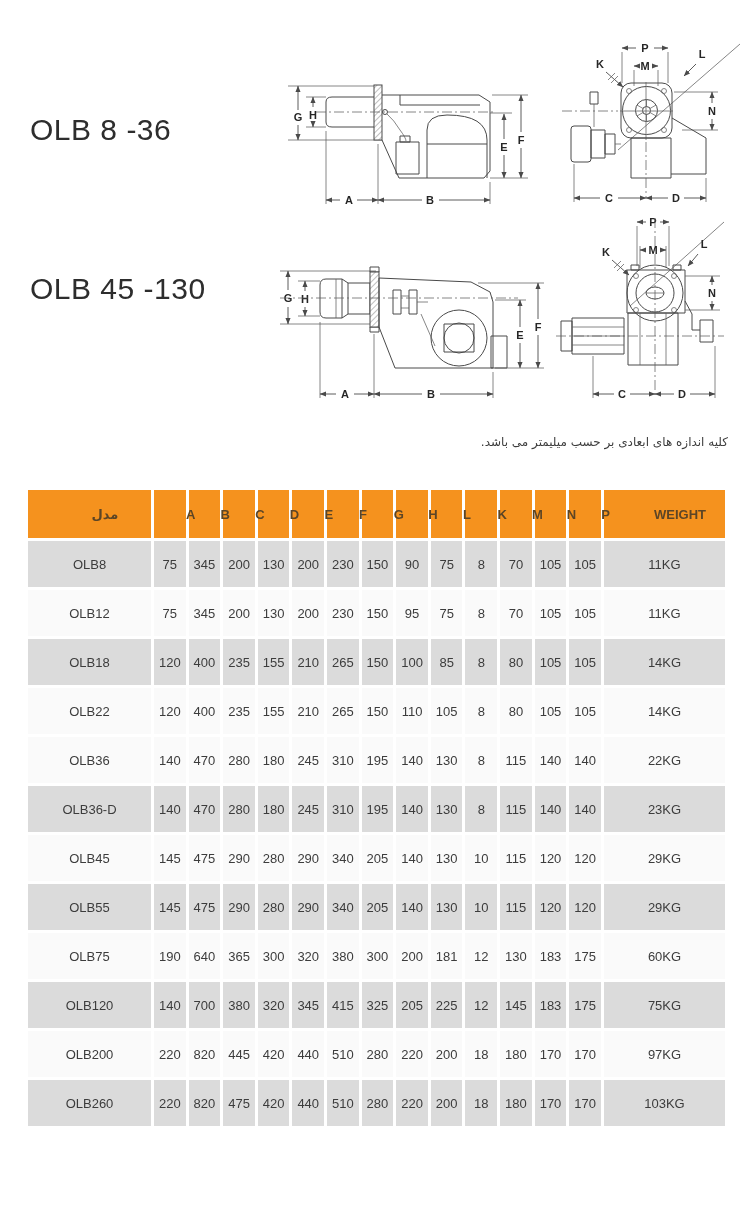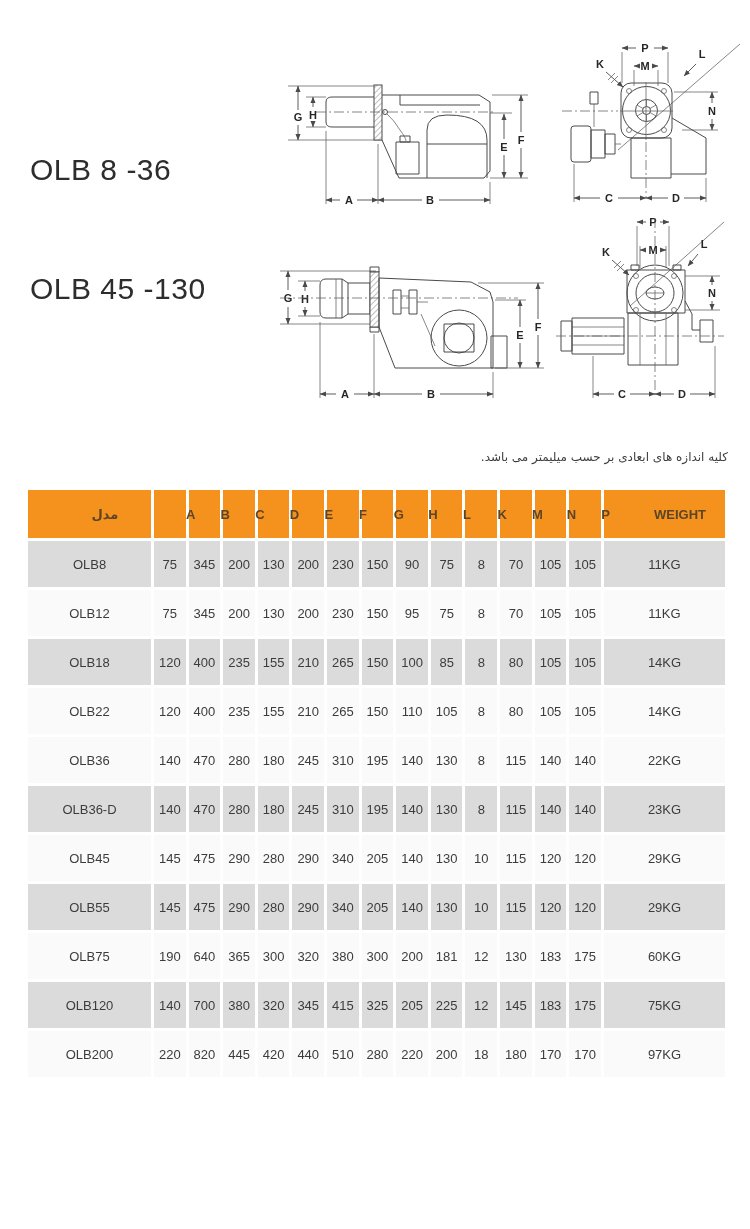--- a/index.html
+++ b/index.html
@@ -1,39 +1,39 @@
 <!DOCTYPE html>
 <html style="--header-bg: #F5921E; --header-text: #5C4526; --row-gray: #DBDBDB; --row-light: #FAFAFA; --cell-text: #3C3C3C; --diagram-line: #4A4A4A;"><head>
 <meta charset="utf-8">
 <style>
   html,body{margin:0;padding:0;background:#fff;}
   body{width:750px;height:1229px;position:relative;font-family:"Liberation Sans",sans-serif;}
   .page{position:absolute;inset:0;background:#fff;overflow:hidden;}
 
   .model-title{position:absolute;left:30px;font-size:30px;letter-spacing:.5px;color:#2d2d2d;
     font-family:"Liberation Sans",sans-serif;}
-  .title-top{top:113px;margin-top:40px;}
+  .title-top{top:113px;}
   .title-bottom{top:272px;}
 
   .diagram{position:absolute;}
   .d1{left:282px;top:38px;}
   .d2{left:556px;top:30px;}
   .d3{left:278px;top:250px;}
   .d4{left:552px;top:206px;}
 
   .ln{fill:none;stroke:var(--diagram-line,#4a4a4a);stroke-width:1;stroke-linejoin:round;}
   .thin{fill:none;stroke:#5d5d5d;stroke-width:.75;}
   .ext{fill:none;stroke:#5d5d5d;stroke-width:.75;}
   .dim{fill:none;stroke:#4a4a4a;stroke-width:.9;}
   .cl{fill:none;stroke:#5d5d5d;stroke-width:.75;stroke-dasharray:10 3 2 3;}
   .hatched{fill:url(#hatch);stroke:#4a4a4a;stroke-width:1;}
   .dt{font:bold 11px "Liberation Sans",sans-serif;fill:#262626;text-anchor:middle;}
 
   .notes{position:absolute;top:431px;right:22px;width:706px;direction:rtl;text-align:right;
-    font-family:"DejaVu Sans",sans-serif;font-size:12px;line-height:23px;color:#3d3d3d;margin-top:15px;}
+    font-family:"DejaVu Sans",sans-serif;font-size:12px;line-height:23px;color:#3d3d3d;}
 
   table.spec{position:absolute;top:487px;left:25px;width:703px;border-collapse:separate;
     border-spacing:3px;table-layout:fixed;}
   table.spec th{background:var(--header-bg,#F5921E);color:var(--header-text,#5C4526);
     height:46px;font-size:13px;font-weight:bold;text-align:center;padding-left:32px;}
   table.spec th.model-col{width:90px;font-family:"DejaVu Sans",sans-serif;}
   table.spec th.weight-col{width:88px;}
   table.spec td{height:44px;text-align:center;font-size:13px;color:var(--cell-text,#3C3C3C);}
   table.spec tr.gray td{background:var(--row-gray,#DBDBDB);}
   table.spec tr.light td{background:var(--row-light,#FAFAFA);}
@@ -491,16 +491,33 @@
           <td>510</td>
           <td>280</td>
           <td>220</td>
           <td>200</td>
           <td>18</td>
           <td>180</td>
           <td>170</td>
           <td>170</td>
           <td>97KG</td>
         </tr>
+        <tr class="gray">
+          <td>OLB260</td>
+          <td>220</td>
+          <td>820</td>
+          <td>475</td>
+          <td>420</td>
+          <td>440</td>
+          <td>510</td>
+          <td>280</td>
+          <td>220</td>
+          <td>200</td>
+          <td>18</td>
+          <td>180</td>
+          <td>170</td>
+          <td>170</td>
+          <td>103KG</td>
+        </tr>
       </tbody>
   </table>
 
 </div>
 
 </body></html>

